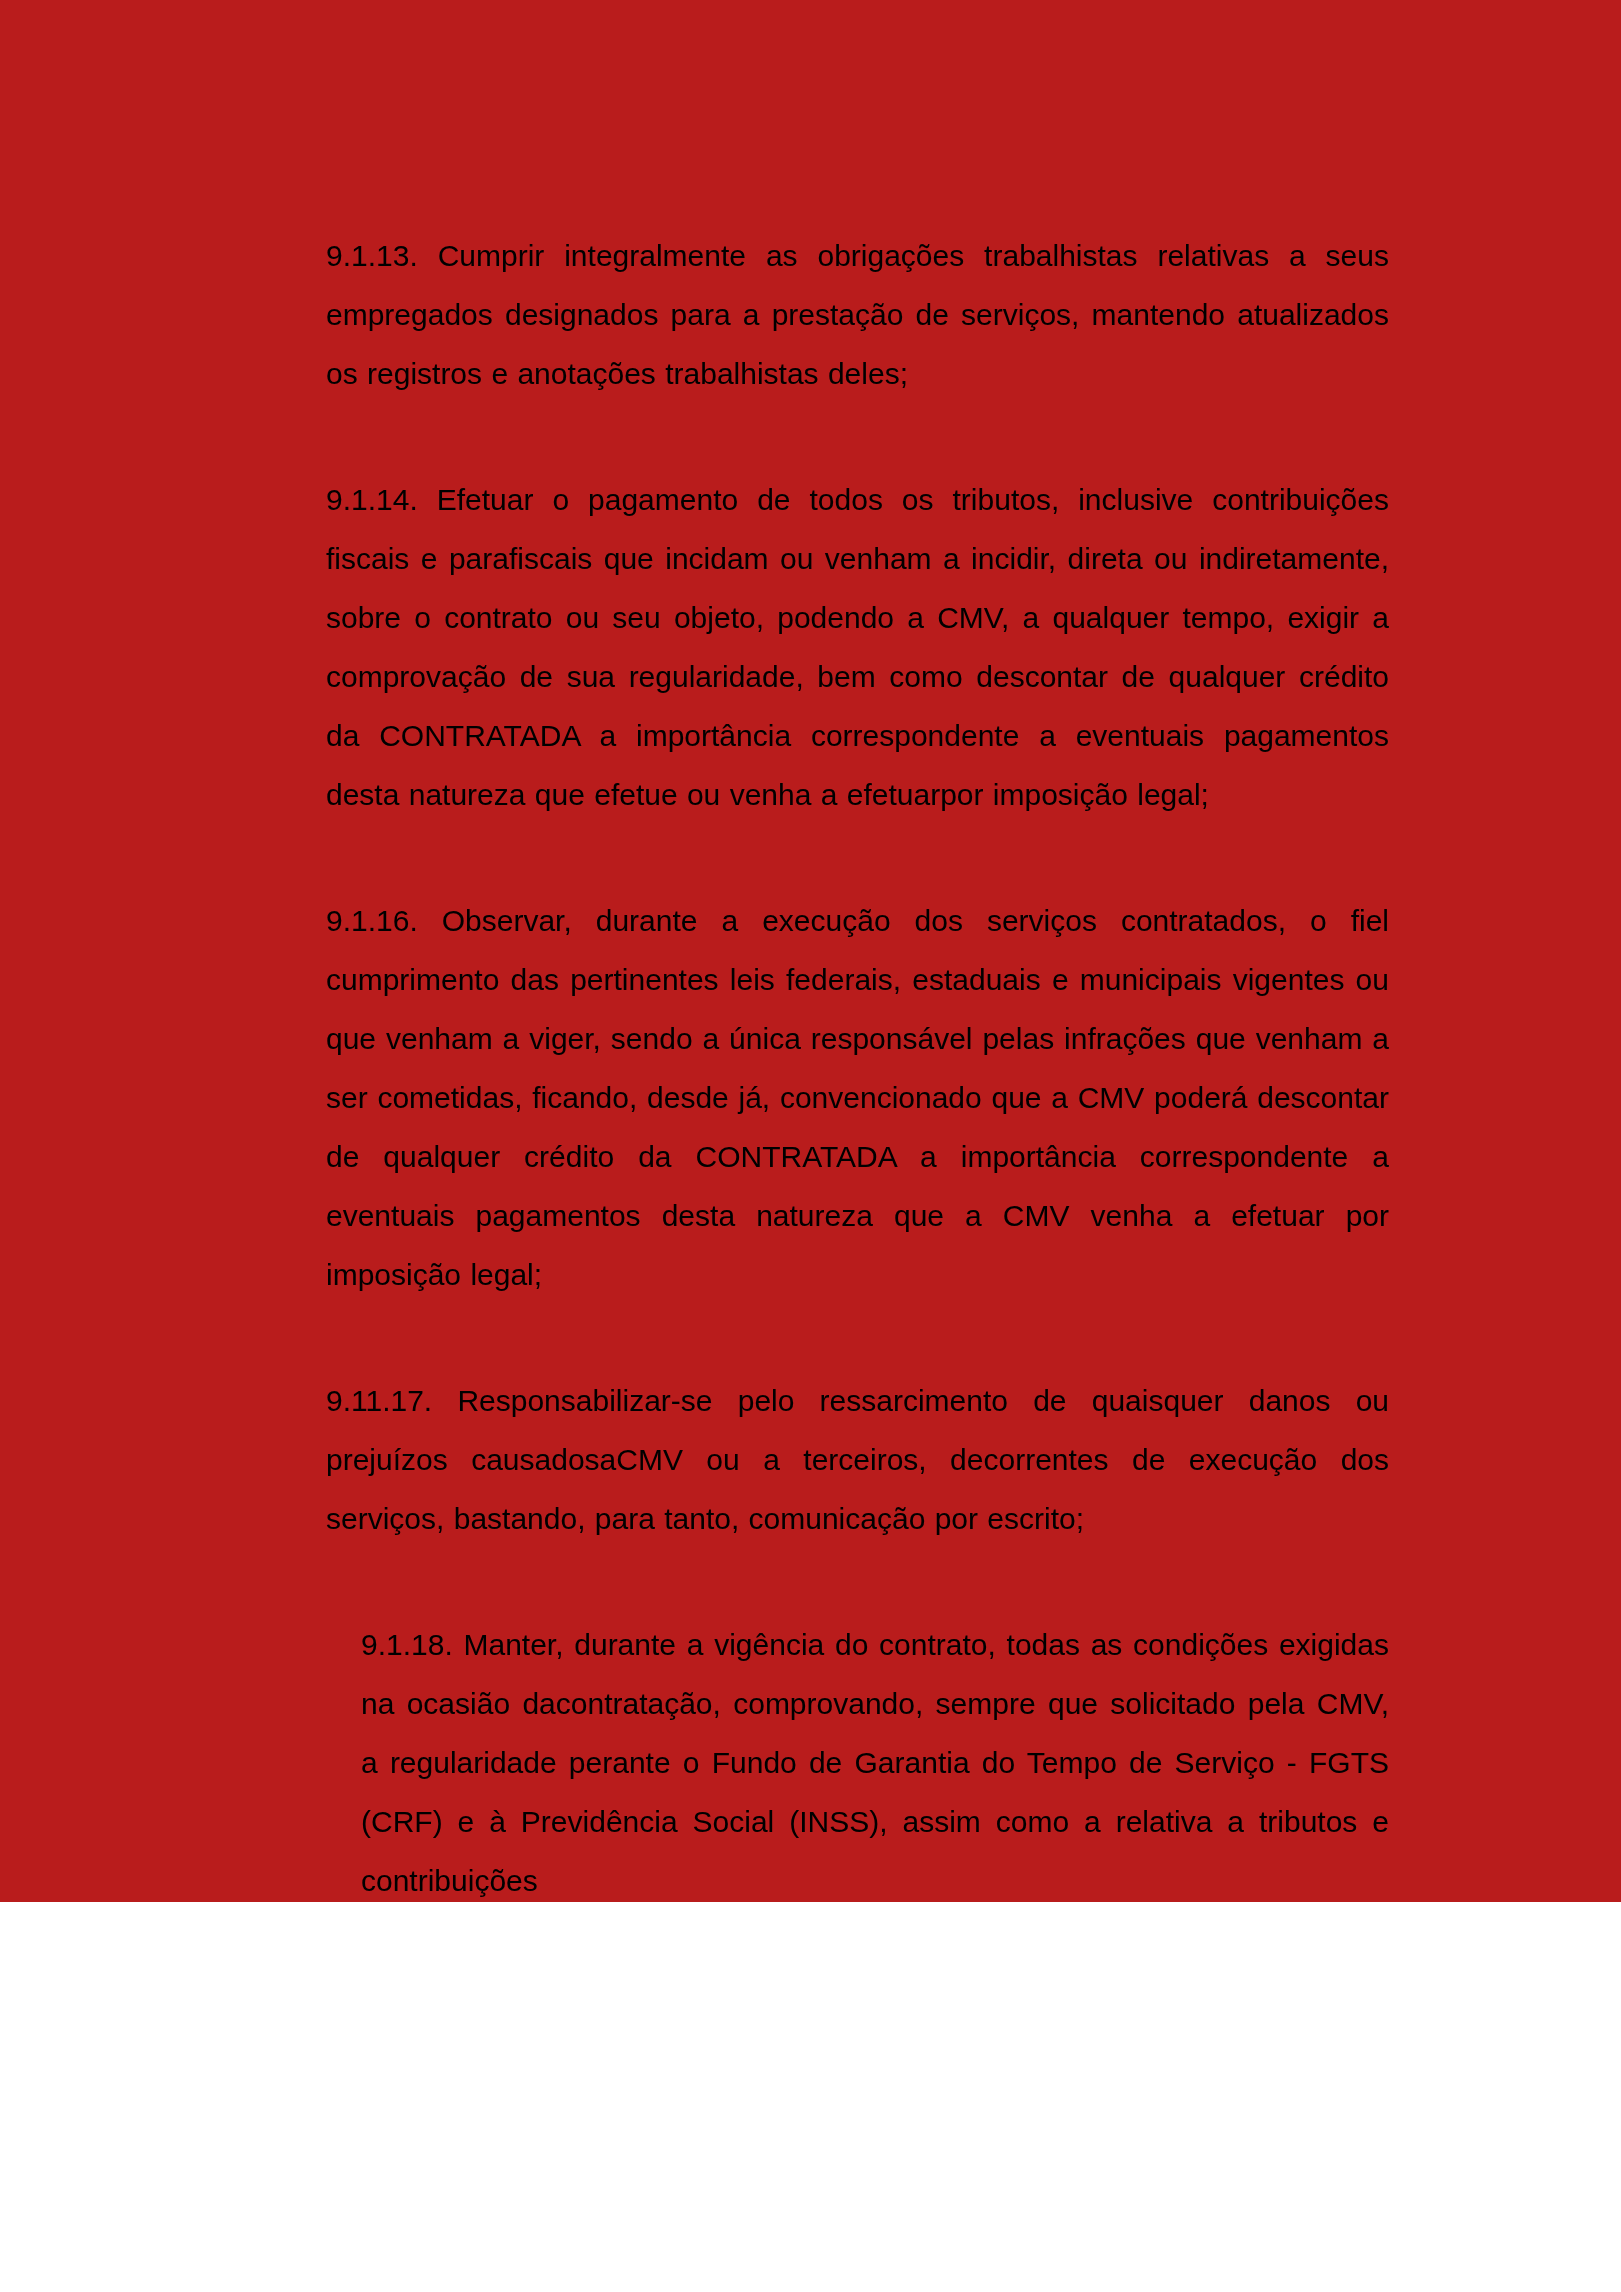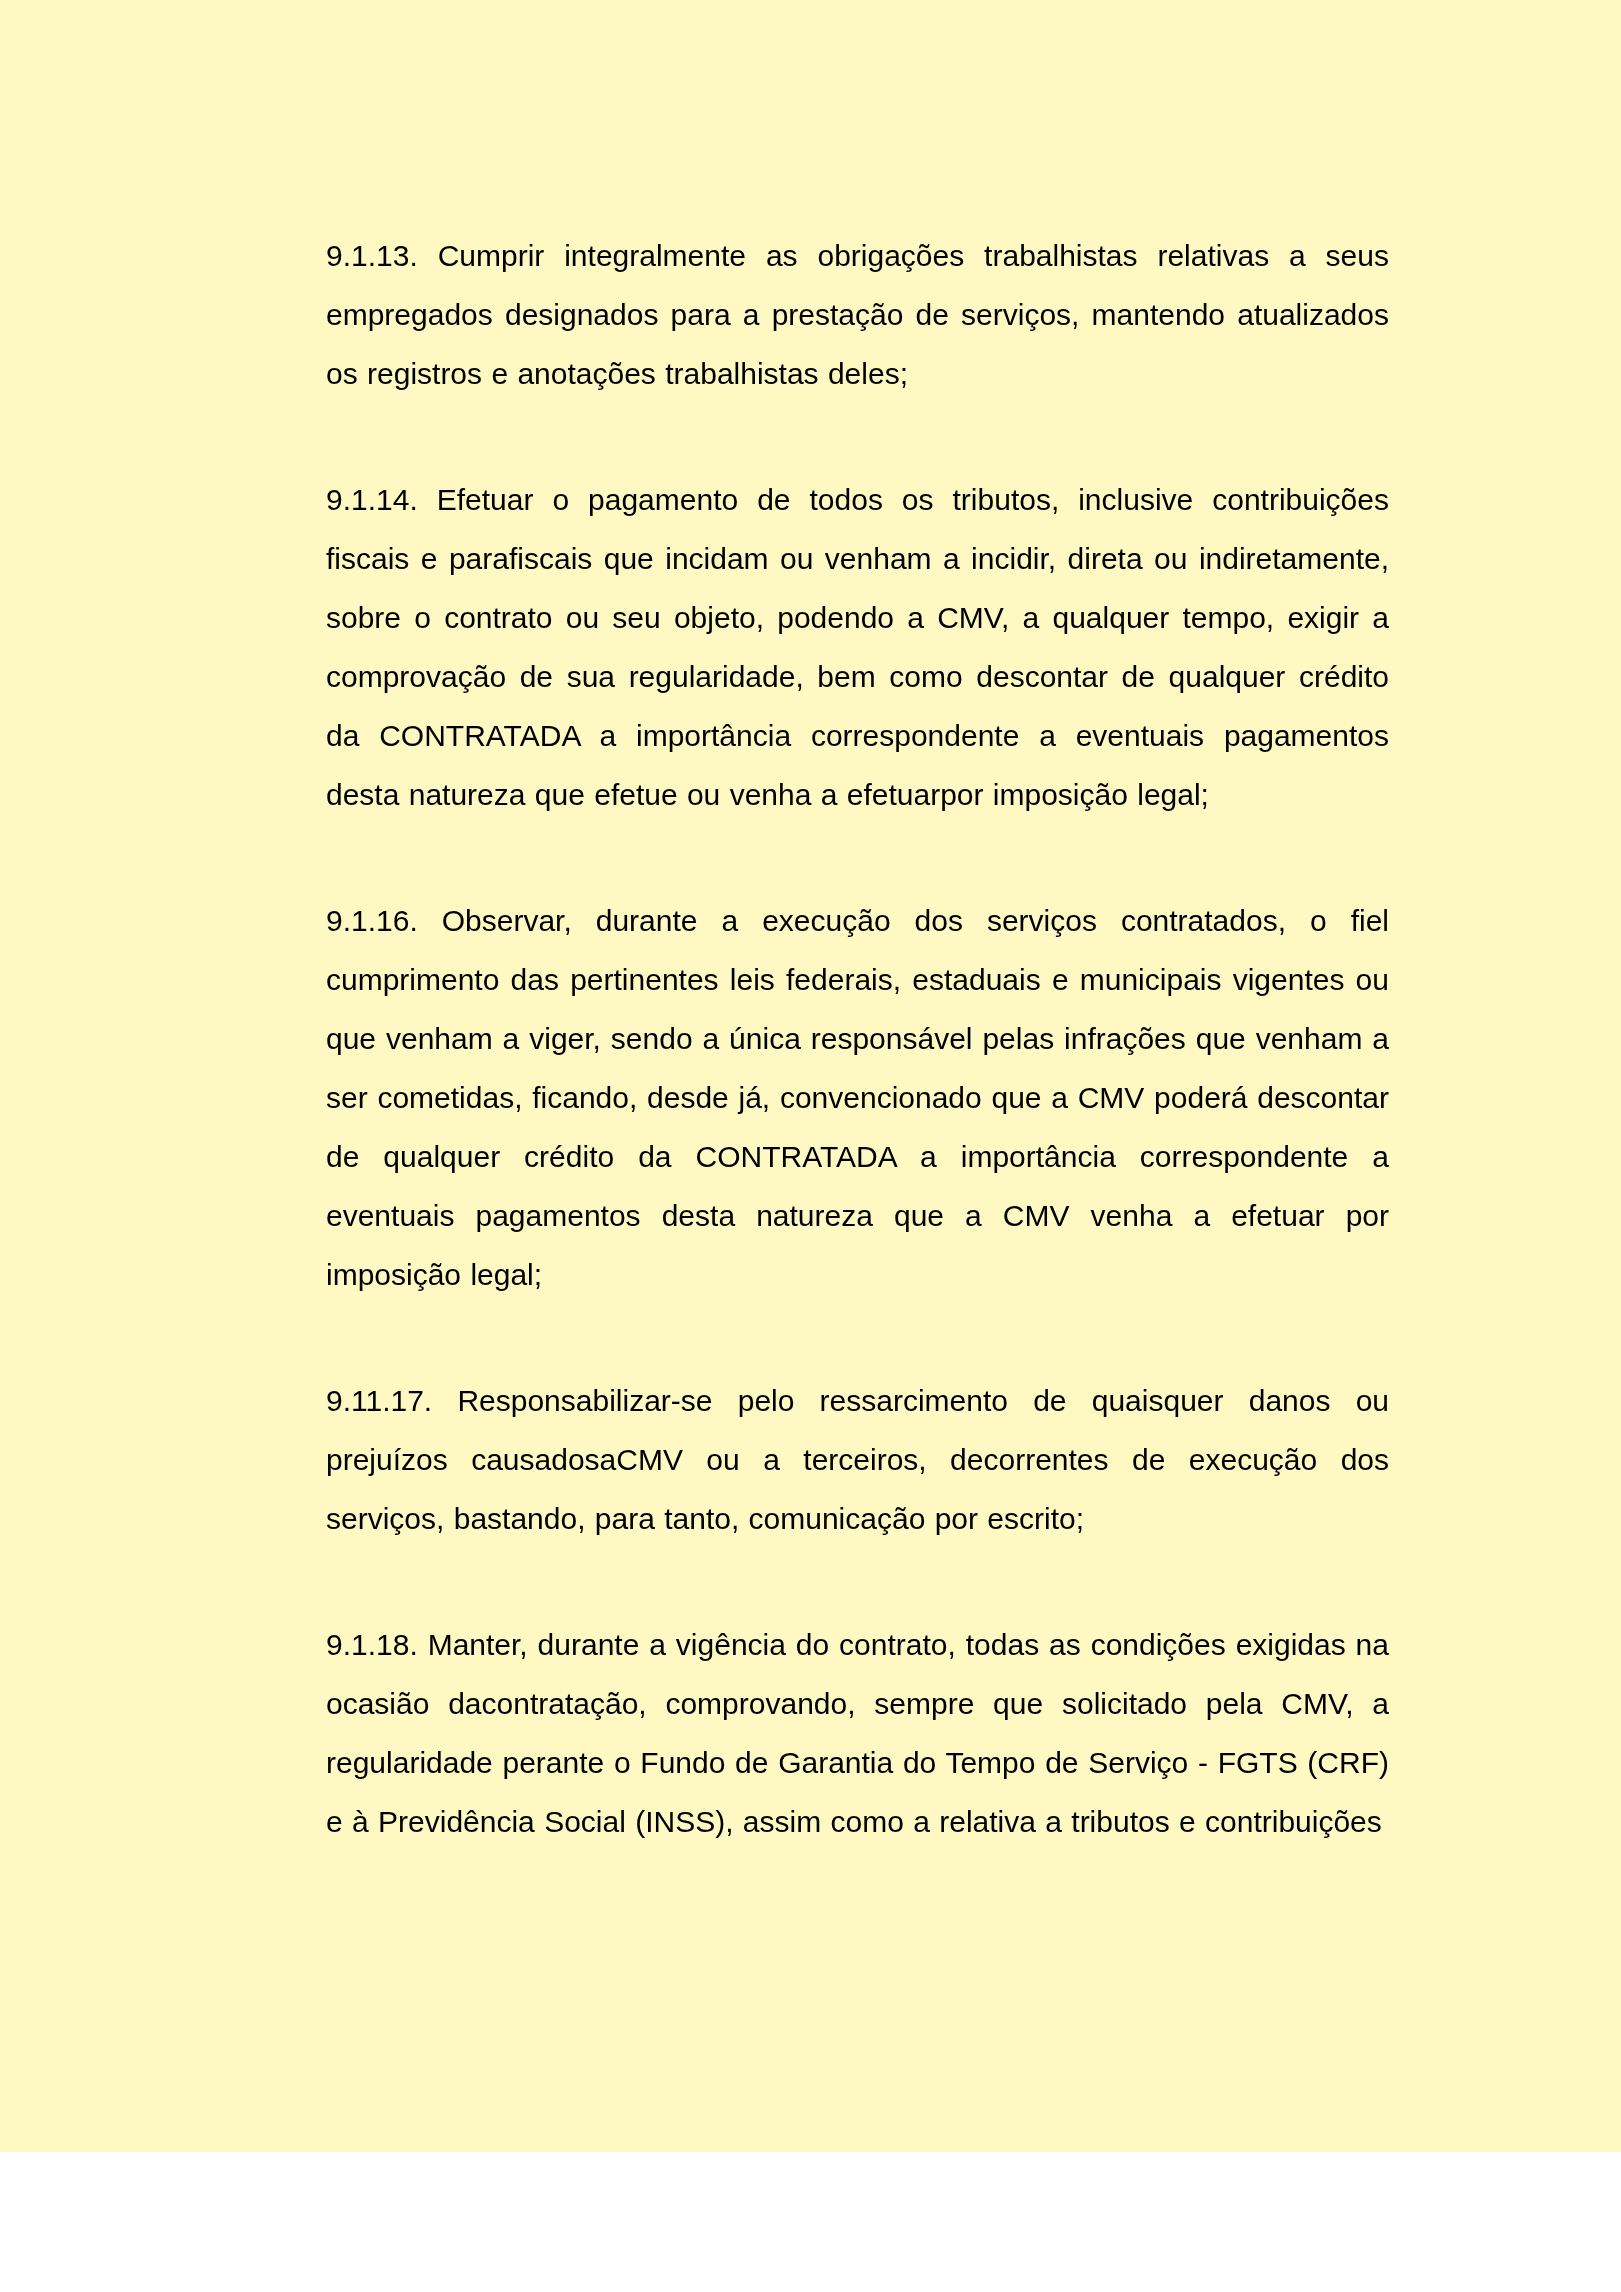--- a/index.html
+++ b/index.html
@@ -11,41 +11,42 @@
     width: 1621px;
     height: 2293px;
     position: relative;
     overflow: hidden;
   }
   .page {
     position: absolute;
     left: 0;
     top: 0;
     width: 1621px;
-    height: 2152px;
-    background: #fef9c3;
+    height: 1902px;
+    background: #b91c1c;
   }
   .text-block {
     position: absolute;
     left: 326px;
     top: 226px;
     width: 1063px;
   }
   .para {
     font-family: "Liberation Sans", sans-serif;
     font-size: 30px;
     line-height: 59px;
     color: #000000;
     text-align: justify;
     margin: 0 0 67px 0;
     padding: 0;
     word-spacing: 1px;
   }
   .para:last-child {
     margin-bottom: 0;
+    margin-left: 35px;
   }
 </style>
 </head>
 <body style="background-color: rgb(255, 255, 255);">
 
 <div class="page">
   <div class="text-block">
     <p class="para">9.1.13. Cumprir integralmente as obrigações trabalhistas relativas a seus empregados designados para a prestação de serviços, mantendo atualizados os registros e anotações trabalhistas deles;</p>
     <p class="para">9.1.14. Efetuar o pagamento de todos os tributos, inclusive contribuições fiscais e parafiscais que incidam ou venham a incidir, direta ou indiretamente, sobre o contrato ou seu objeto, podendo a CMV, a qualquer tempo, exigir a comprovação de sua regularidade, bem como descontar de qualquer crédito da CONTRATADA a importância correspondente a eventuais pagamentos desta natureza que efetue ou venha a efetuarpor imposição legal;</p>
     <p class="para">9.1.16. Observar, durante a execução dos serviços contratados, o fiel cumprimento das pertinentes leis federais, estaduais e municipais vigentes ou que venham a viger, sendo a única responsável pelas infrações que venham a ser cometidas, ficando, desde já, convencionado que a CMV poderá descontar de qualquer crédito da CONTRATADA a importância correspondente a eventuais pagamentos desta natureza que a CMV venha a efetuar por imposição legal;</p>

